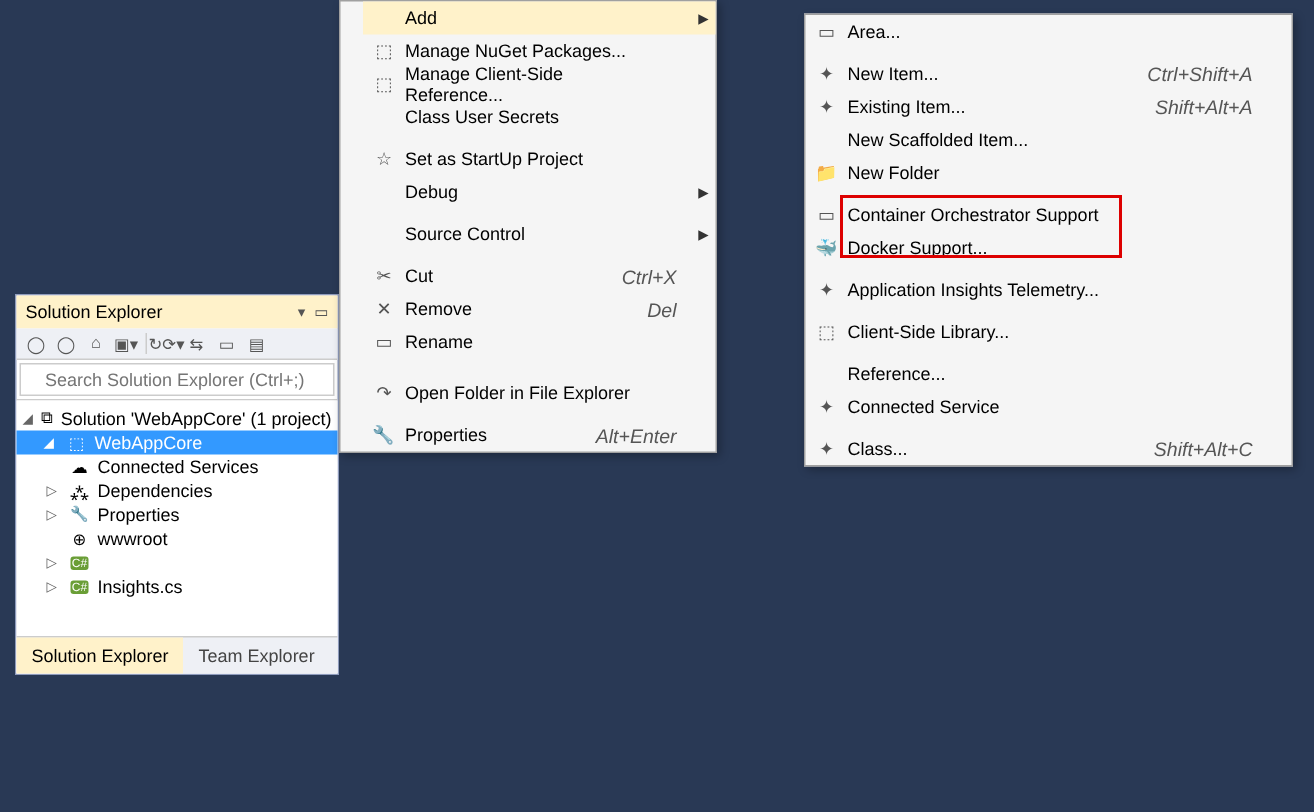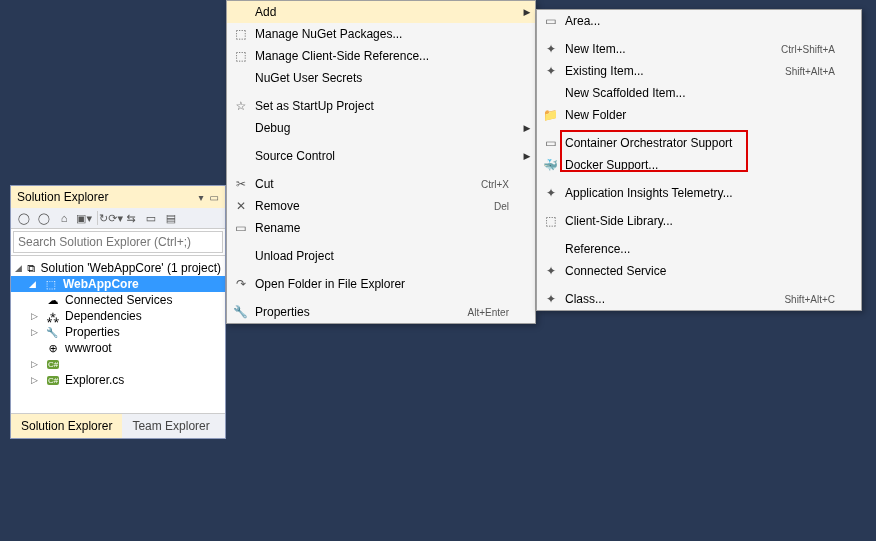--- a/index.html
+++ b/index.html
@@ -1,59 +1,59 @@
 <!DOCTYPE html>
 <html><head>
   <meta charset="utf-8">
   <style>
     * { box-sizing: border-box; margin: 0; padding: 0; font-family: "Segoe UI", Tahoma, sans-serif; font-size: 12px; }
     body { width: 876px; height: 541px; background: #293955; position: relative; overflow: hidden; }
 
     
-    .se-panel { position: absolute; left: 10px; top: 185px; width: 216px; background: #fff; border: 1px solid #8e9bbc; }
+    .se-panel { position: absolute; left: 10px; top: 196px; width: 216px; background: #fff; border: 1px solid #8e9bbc; }
     .se-title { background: #fff2ca; color: #000; padding: 4px 6px; display: flex; align-items: center; justify-content: space-between; }
     .se-title-text { font-weight: normal; }
     .se-title-icons { display: flex; gap: 6px; }
     .se-title-icons span { color: #555; cursor: default; font-size: 10px; }
 
     .se-toolbar { background: #eef0f5; padding: 3px 6px; display: flex; align-items: center; gap: 6px; border-bottom: 1px solid #ccc; }
     .se-toolbar .tb-ico { width: 14px; height: 14px; display: inline-flex; align-items: center; justify-content: center; color: #555; cursor: default; font-size: 11px; }
     .se-toolbar .sep { width: 1px; height: 14px; background: #ccc; }
 
     .se-search { padding: 2px 2px; border-bottom: 1px solid #ccc; }
-    .se-search input { width: 100%; border: 1px solid #ccc; padding: 3px 4px; color: #777; outline: none; }
+    .se-search input { width: 100%; border: 1px solid #ccc; padding: 3px 16px; color: #777; outline: none; }
 
     .se-tree { padding: 4px 0 50px 0; background: #fff; }
     .tree-row { display: flex; align-items: center; gap: 4px; padding: 1px 4px; white-space: nowrap; }
     .tree-row.selected { background: #3399ff; color: #fff; }
     .tree-row .exp { width: 10px; color: #666; font-size: 9px; }
     .tree-row.selected .exp { color: #fff; }
     .tree-row .ico { width: 16px; height: 14px; display: inline-flex; align-items: center; justify-content: center; font-size: 11px; }
     .tree-row .lbl { flex: 1; }
-    .tree-row.bold .lbl { font-weight: bold; }
+    .tree-row.bold .lbl { font-weight: normal; }
     .ind-0 { padding-left: 4px; }
     .ind-1 { padding-left: 18px; }
     .ind-2 { padding-left: 20px; }
 
     .se-tabs { position: absolute; left: 0; bottom: 0; width: 100%; display: flex; background: #eef0f5; border-top: 1px solid #ccc; }
     .se-tab { padding: 5px 10px; color: #444; cursor: default; }
     .se-tab.active { background: #fff2ca; color: #000; }
 
     
     .ctx { position: absolute; background: #f5f5f5; border: 1px solid #a0a0a0; box-shadow: 2px 2px 6px rgba(0,0,0,0.3); }
     .ctx-row { display: flex; align-items: center; height: 22px; cursor: default; }
     .ctx-row.hl { background: #fff2ca; }
     .ctx-ico { width: 28px; display: flex; align-items: center; justify-content: center; font-size: 12px; color: #555; }
     .ctx-lbl { flex: 1; padding-right: 20px; color: #000; }
-    .ctx-sc { padding-right: 10px; color: #555; font-size: 10px; }
+    .ctx-sc { padding-right: 10px; color: #555; font-size: 13px; font-style: italic; }
     .ctx-arrow { width: 16px; color: #333; font-size: 9px; text-align: center; }
     .sep-row { height: 6px; }
     .sep-row hr { margin: 2px 4px 2px 30px; border: none; border-top: 1px solid #c0c0c0; }
 
-    #ctx1 { left: 226px; top: 0px; width: 310px; }
+    #ctx1 { left: 226px; top: 0px; width: 252px; padding-left: 15px; }
     #ctx2 { left: 536px; top: 9px; width: 326px; }
 
     .red-box { position: absolute; left: 560px; top: 130px; width: 188px; height: 42px; border: 2px solid #d00; pointer-events: none; }
 
     
     .g-home::before { content: "⌂"; }
     .g-refresh::before { content: "↻"; }
     .g-back::before { content: "◯"; }
     .g-fwd::before { content: "◯"; }
     .g-wrench::before { content: "🔧"; font-size: 10px; }
@@ -121,21 +121,21 @@
       <span class="exp">▷</span>
       <span class="ico">
           <span class="g-csharp">C#</span>
         </span>
     </div>
     <div class="tree-row ind-2">
       <span class="exp">▷</span>
       <span class="ico">
           <span class="g-csharp">C#</span>
         </span>
-      <span class="lbl">Explorer.cs</span>
+      <span class="lbl">Insights.cs</span>
     </div>
   </div>
   <div class="se-tabs">
     <div class="se-tab active">Solution Explorer</div>
     <div class="se-tab">Team Explorer</div>
   </div>
 </div>
 
 <div id="ctx1" class="ctx">
     <div class="ctx-row hl">
@@ -148,21 +148,21 @@
       <span class="ctx-lbl">Manage NuGet Packages...</span>
       <span class="ctx-arrow"></span>
     </div>
     <div class="ctx-row">
       <span class="ctx-ico">⬚</span>
       <span class="ctx-lbl">Manage Client-Side Reference...</span>
       <span class="ctx-arrow"></span>
     </div>
     <div class="ctx-row">
       <span class="ctx-ico"></span>
-      <span class="ctx-lbl">NuGet User Secrets</span>
+      <span class="ctx-lbl">Class User Secrets</span>
       <span class="ctx-arrow"></span>
     </div>
     <div class="ctx-row sep-row">
       <hr>
     </div>
     <div class="ctx-row">
       <span class="ctx-ico">☆</span>
       <span class="ctx-lbl">Set as StartUp Project</span>
       <span class="ctx-arrow"></span>
     </div>
@@ -195,25 +195,20 @@
       <span class="ctx-arrow"></span>
     </div>
     <div class="ctx-row">
       <span class="ctx-ico">▭</span>
       <span class="ctx-lbl">Rename</span>
       <span class="ctx-arrow"></span>
     </div>
     <div class="ctx-row sep-row">
       <hr>
     </div>
-    <div class="ctx-row">
-      <span class="ctx-ico"></span>
-      <span class="ctx-lbl">Unload Project</span>
-      <span class="ctx-arrow"></span>
-    </div>
     <div class="ctx-row sep-row">
       <hr>
     </div>
     <div class="ctx-row">
       <span class="ctx-ico">↷</span>
       <span class="ctx-lbl">Open Folder in File Explorer</span>
       <span class="ctx-arrow"></span>
     </div>
     <div class="ctx-row sep-row">
       <hr>

